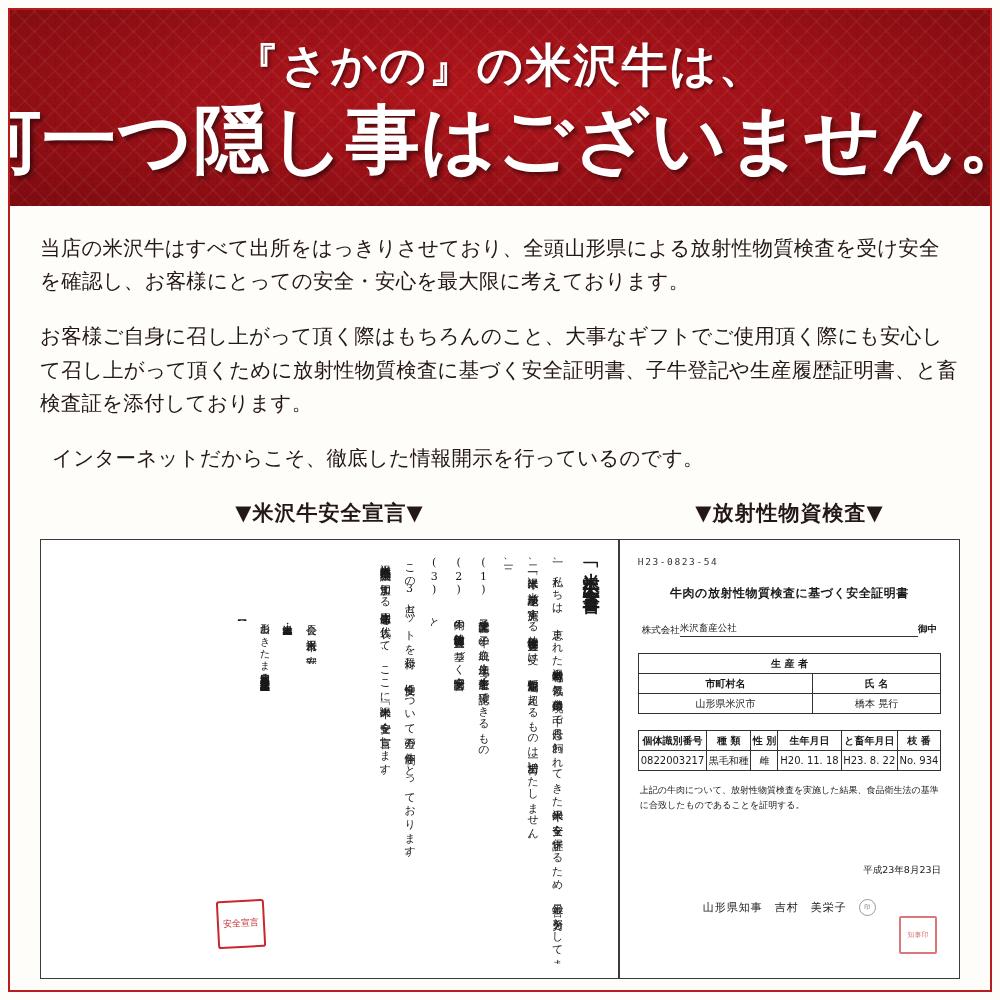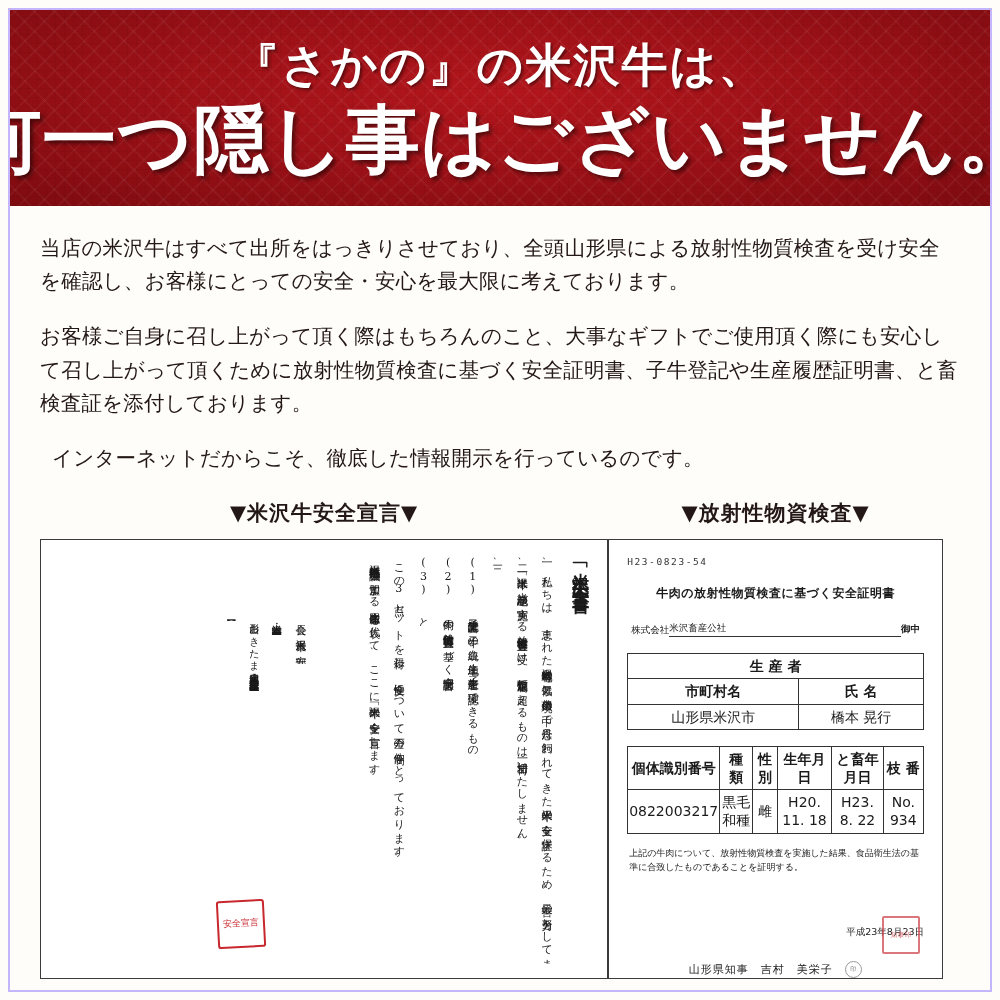--- a/index.html
+++ b/index.html
@@ -21,21 +21,21 @@
     box-sizing: border-box;
     padding: 8px;
     background: #fffdf9;
   }
 
   .frame {
     position: relative;
     width: 984px;
     height: 984px;
     box-sizing: border-box;
-    border: 2px solid #c4b5fd;
+    border: 2px solid #b91c1c;
     background: #fffdf9;
     display: flex;
     flex-direction: column;
   }
 
   
   .banner {
     position: relative;
     height: 196px;
     background:
@@ -101,21 +101,21 @@
     letter-spacing: 0.2px;
   }
   .para.indent {
     text-indent: 12px;
   }
 
   
   .docs-row {
     display: flex;
     justify-content: space-between;
-    padding: 2px 47px 0 30px;
+    padding: 2px 30px 0 30px;
     box-sizing: border-box;
   }
   .doc-col-left { width: 604px; }
   .doc-col-right { width: 356px; }
 
   .doc-caption {
     text-align: center;
     font-family: "DejaVu Sans", sans-serif;
     font-size: 21px;
     font-weight: bold;
@@ -216,21 +216,21 @@
     display: flex;
     align-items: flex-end;
     margin: 0 4px 14px 4px;
   }
   .cert-addr .nm { border-bottom: 1px solid #333; flex: 1; padding-bottom: 1px; }
   .cert-addr .sfx { padding-bottom: 1px; font-weight: bold; }
 
   table.cert-tbl {
     width: 100%;
     border-collapse: collapse;
-    font-size: 14px;
+    font-size: 10px;
     margin-bottom: 12px;
     margin-top: 16px;
   }
   table.cert-tbl th, table.cert-tbl td {
     border: 1px solid #333;
     text-align: center;
     padding: 3px 1px;
     font-weight: normal;
     line-height: 1.3;
   }

